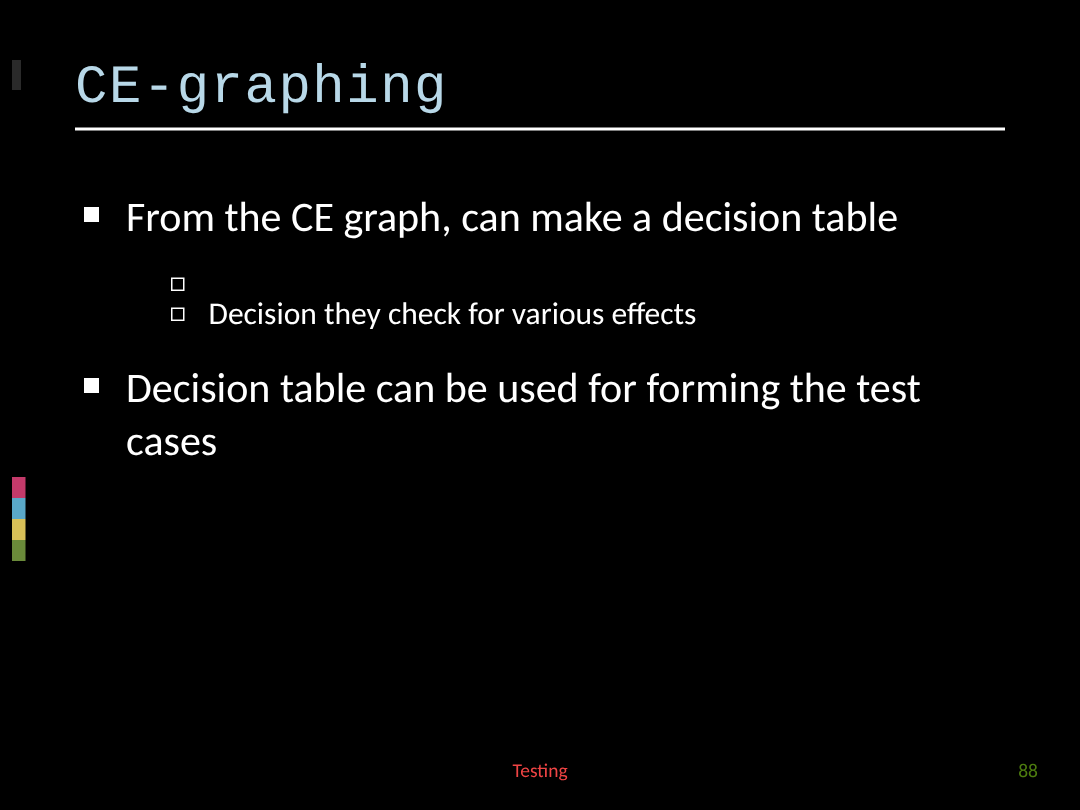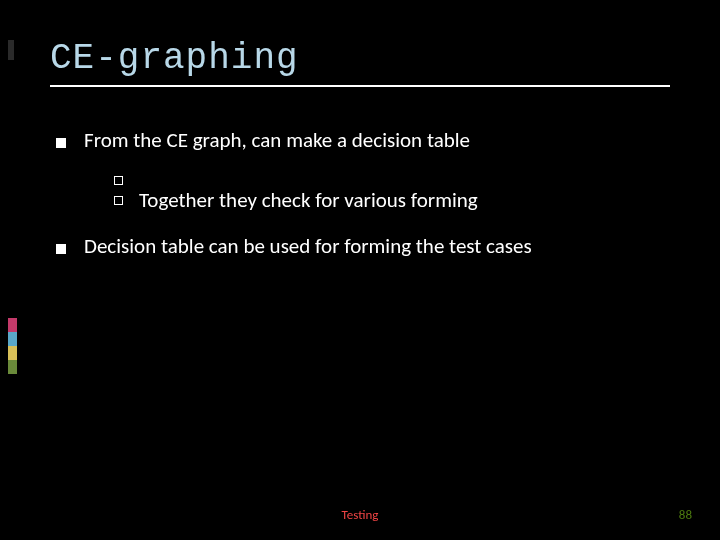--- a/index.html
+++ b/index.html
@@ -30,21 +30,21 @@
     width: 620px;
     margin-bottom: 40px;
   }
   .content {
     padding-left: 6px;
   }
   .bullet-l1 {
     display: flex;
     align-items: flex-start;
     margin-bottom: 14px;
-    font-size: 21px;
+    font-size: 28px;
     line-height: 1.25;
     color: #ffffff;
   }
   .bullet-l1 .marker {
     width: 10px;
     height: 10px;
     background: #ffffff;
     flex-shrink: 0;
     margin-top: 11px;
     margin-right: 18px;
@@ -130,21 +130,21 @@
       <span class="marker"></span>
       <span>From the CE graph, can make a decision table</span>
     </div>
 
     <div class="bullet-l2-group">
       <div class="bullet-l2">
         <span class="marker-hollow"></span>
       </div>
       <div class="bullet-l2">
         <span class="marker-hollow"></span>
-        <span>Together they check for various forming</span>
+        <span>Decision they check for various effects</span>
       </div>
     </div>
 
     <div class="bullet-l1">
       <span class="marker"></span>
       <span>Decision table can be used for forming the test cases</span>
     </div>
 
   </div>
 

